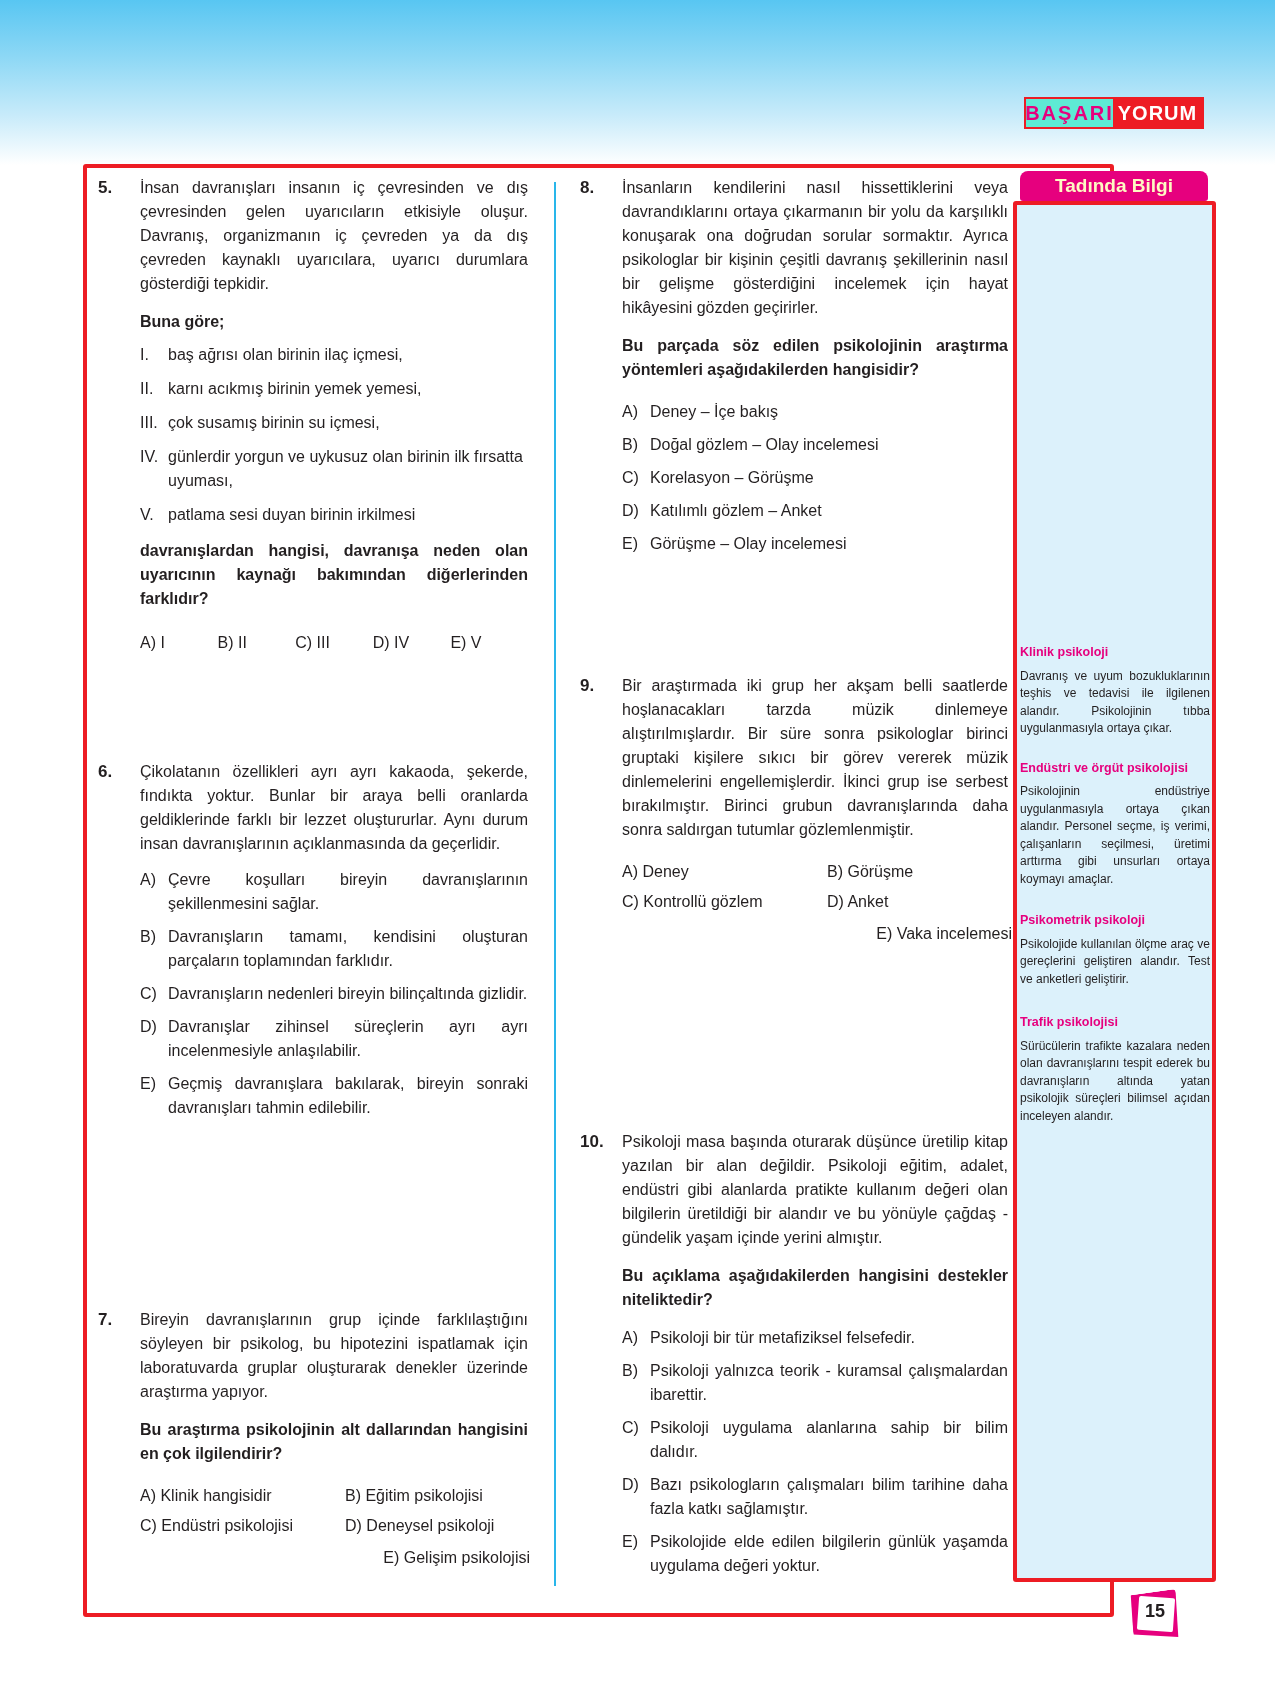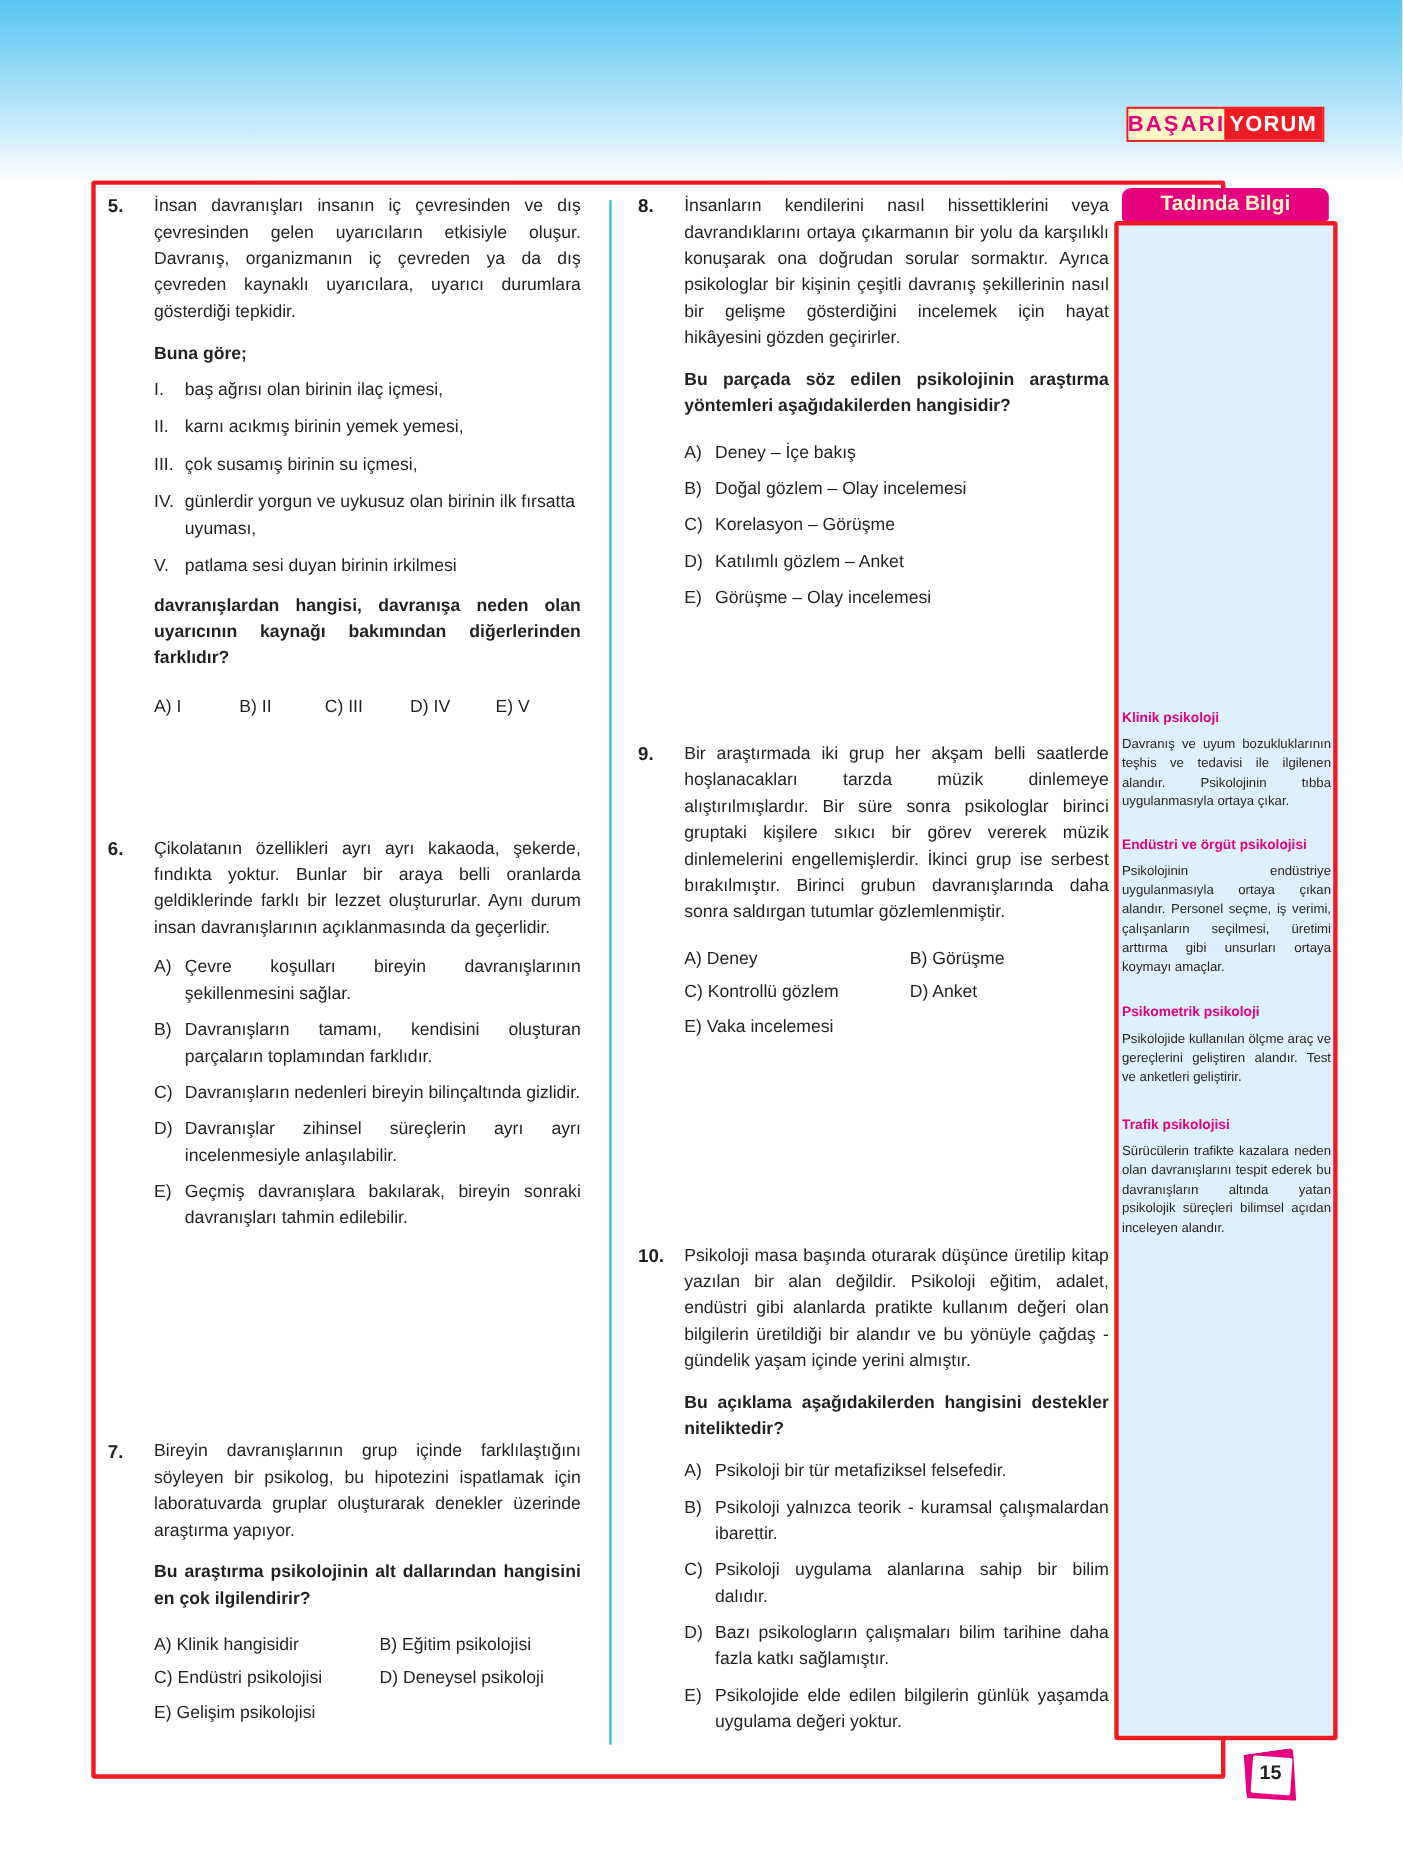--- a/index.html
+++ b/index.html
@@ -5,21 +5,21 @@
   * { box-sizing: border-box; margin: 0; padding: 0; }
   html, body { width: 1275px; height: 1700px; background: #ffffff; overflow: hidden; }
   body { position: relative; font-family: "Liberation Sans", sans-serif; color: #231f20; }
 
   .top-gradient { position: absolute; left: 0; top: 0; width: 1275px; height: 165px;
     background: linear-gradient(to bottom, #58c6f2 0%, #8ed8f5 35%, #c8ebfa 70%, #ffffff 100%); }
 
   .brand { position: absolute; left: 1024px; top: 97px; height: 32px; width: 180px;
     border: 2px solid #ed1c24; display: flex; background: #fff; }
   .brand .b1 { width: 87px; color: #e6007e; font-weight: bold; font-size: 20px; letter-spacing: 2px;
-    display: flex; align-items: center; justify-content: center; background: #fef9c3; }
+    display: flex; align-items: center; justify-content: center; background: #5eead4; }
   .brand .b2 { flex: 1; background: #ed1c24; color: #fff; font-weight: bold; font-size: 20px; letter-spacing: 1px;
     display: flex; align-items: center; justify-content: center; }
 
   .main-frame { position: absolute; left: 83px; top: 164px; width: 1031px; height: 1453px;
     border: 4px solid #ed1c24; border-radius: 3px; background: #fff; }
 
   .col-divider { position: absolute; left: 554px; top: 182px; width: 2px; height: 1404px; background: #29b6ea; }
 
   .col { position: absolute; font-size: 16px; line-height: 24px; }
   .col-left { left: 98px; top: 176px; width: 430px; }
@@ -32,21 +32,21 @@
   .stem { font-weight: bold; text-align: justify; margin-top: 14px; }
   .roman { display: flex; margin-top: 10px; }
   .roman .rn { width: 28px; flex-shrink: 0; }
   .opts { margin-top: 12px; }
   .opt { display: flex; margin-bottom: 9px; text-align: justify; }
   .opt .ol { width: 28px; flex-shrink: 0; }
   .opt .ot { flex: 1; }
   .inline-opts { display: flex; gap: 0; margin-top: 18px; }
   .inline-opts span { width: 84px; }
   .grid-opts { display: grid; grid-template-columns: 205px 200px; row-gap: 6px; margin-top: 14px; }
-  .center-opt { text-align: left; margin-top: 8px; width: 390px; }
+  .center-opt { text-align: right; margin-top: 8px; width: 390px; }
 
   .side-tab { position: absolute; left: 1020px; top: 171px; width: 188px; height: 30px; background: #e6007e;
     border-radius: 8px 8px 3px 3px; color: #fef9c3; font-weight: bold; font-size: 19px;
     display: flex; align-items: center; justify-content: center; }
   .side-box { position: absolute; left: 1013px; top: 201px; width: 203px; height: 1381px;
     background: #dcf1fb; border: 4px solid #ed1c24; border-radius: 3px; }
   .side-content { position: absolute; left: 1020px; top: 644px; width: 190px; font-size: 12px; line-height: 17.5px; }
   .side-item { margin-bottom: 18px; }
   .side-item h4 { color: #e6007e; font-size: 12.5px; font-weight: bold; margin-bottom: 6px; }
   .side-item p { text-align: justify; color: #231f20; }

